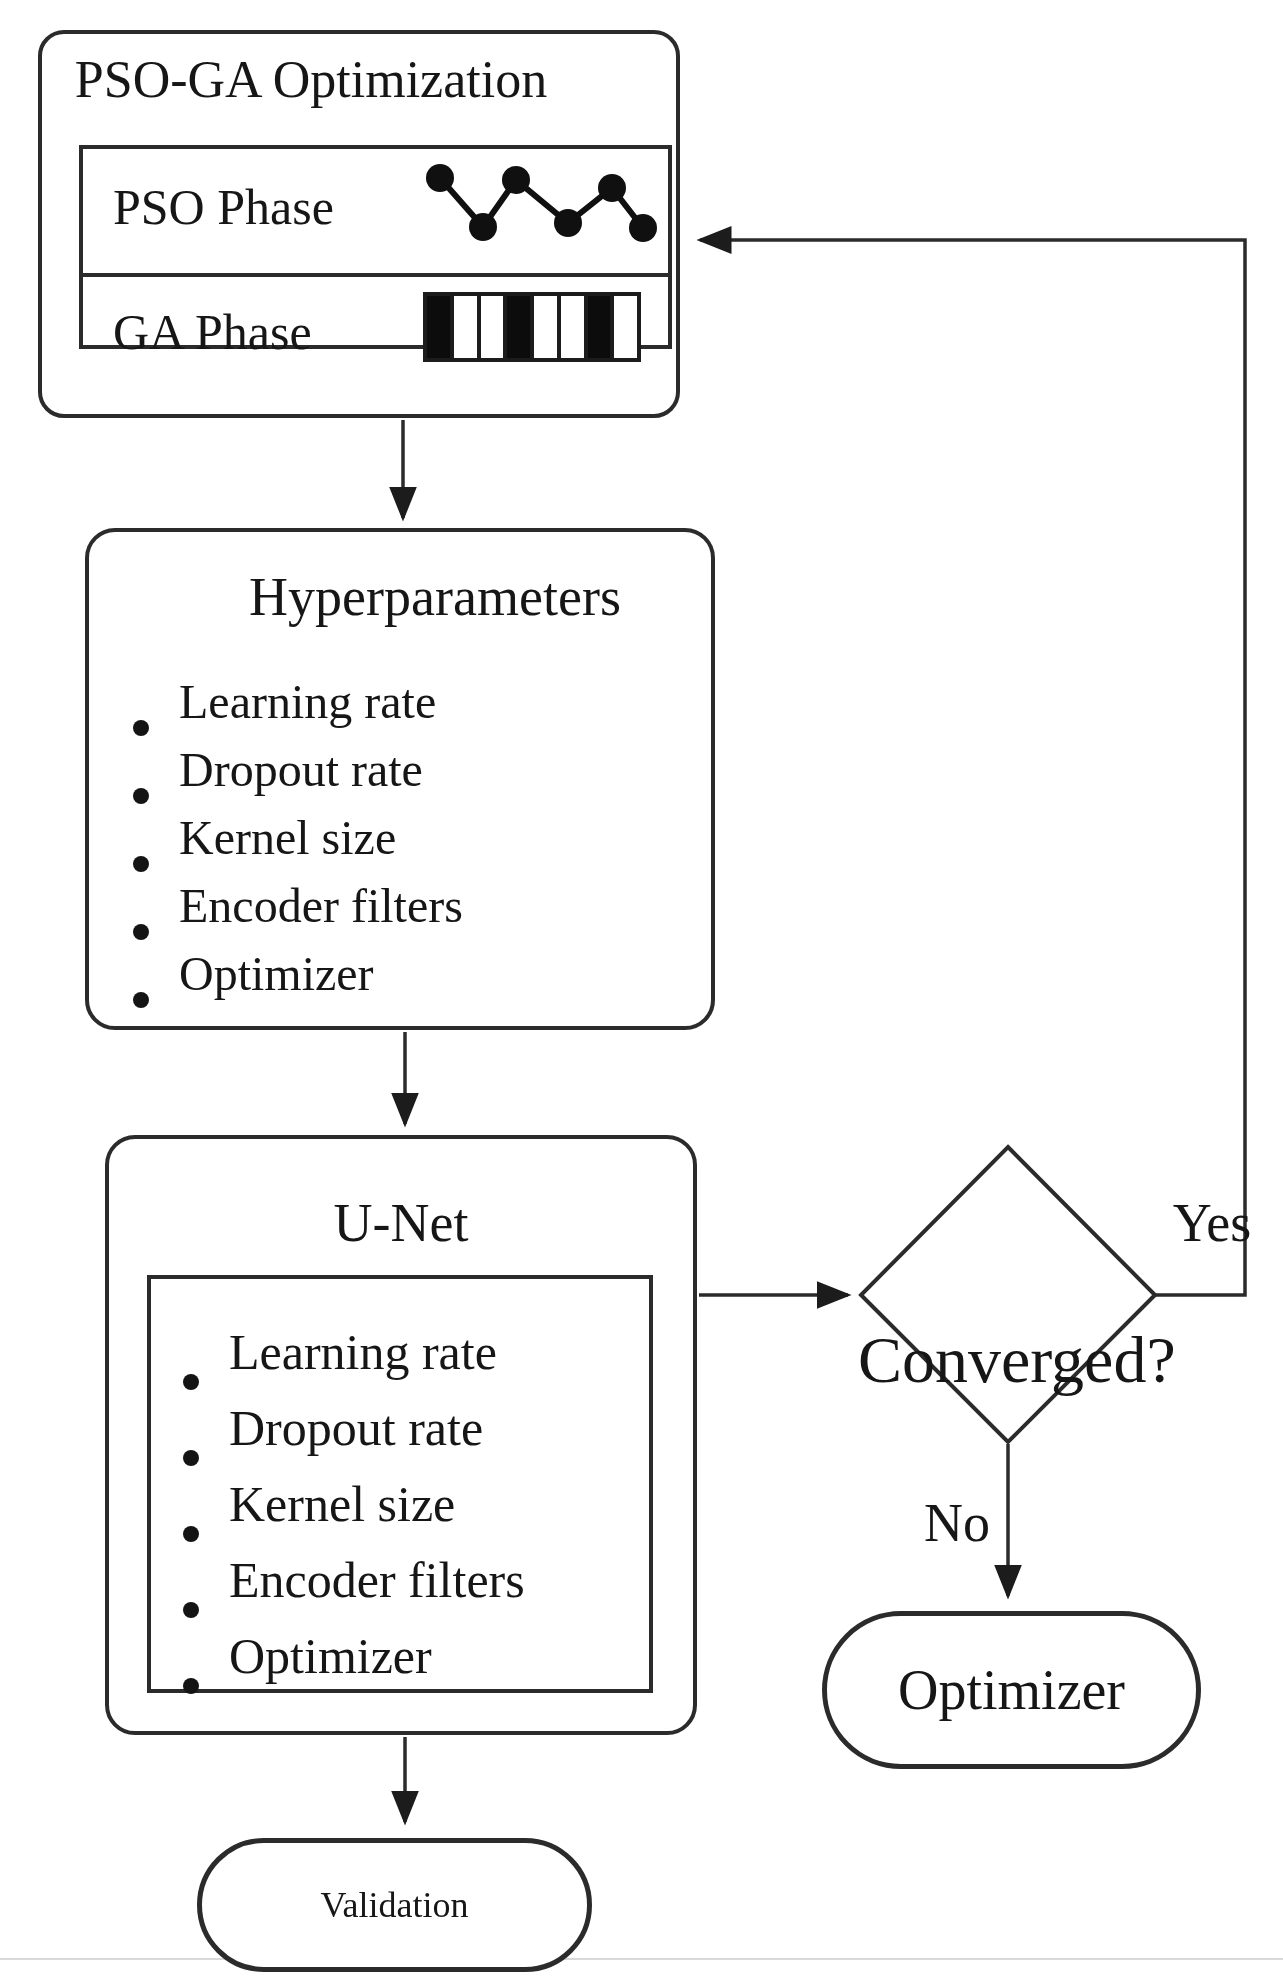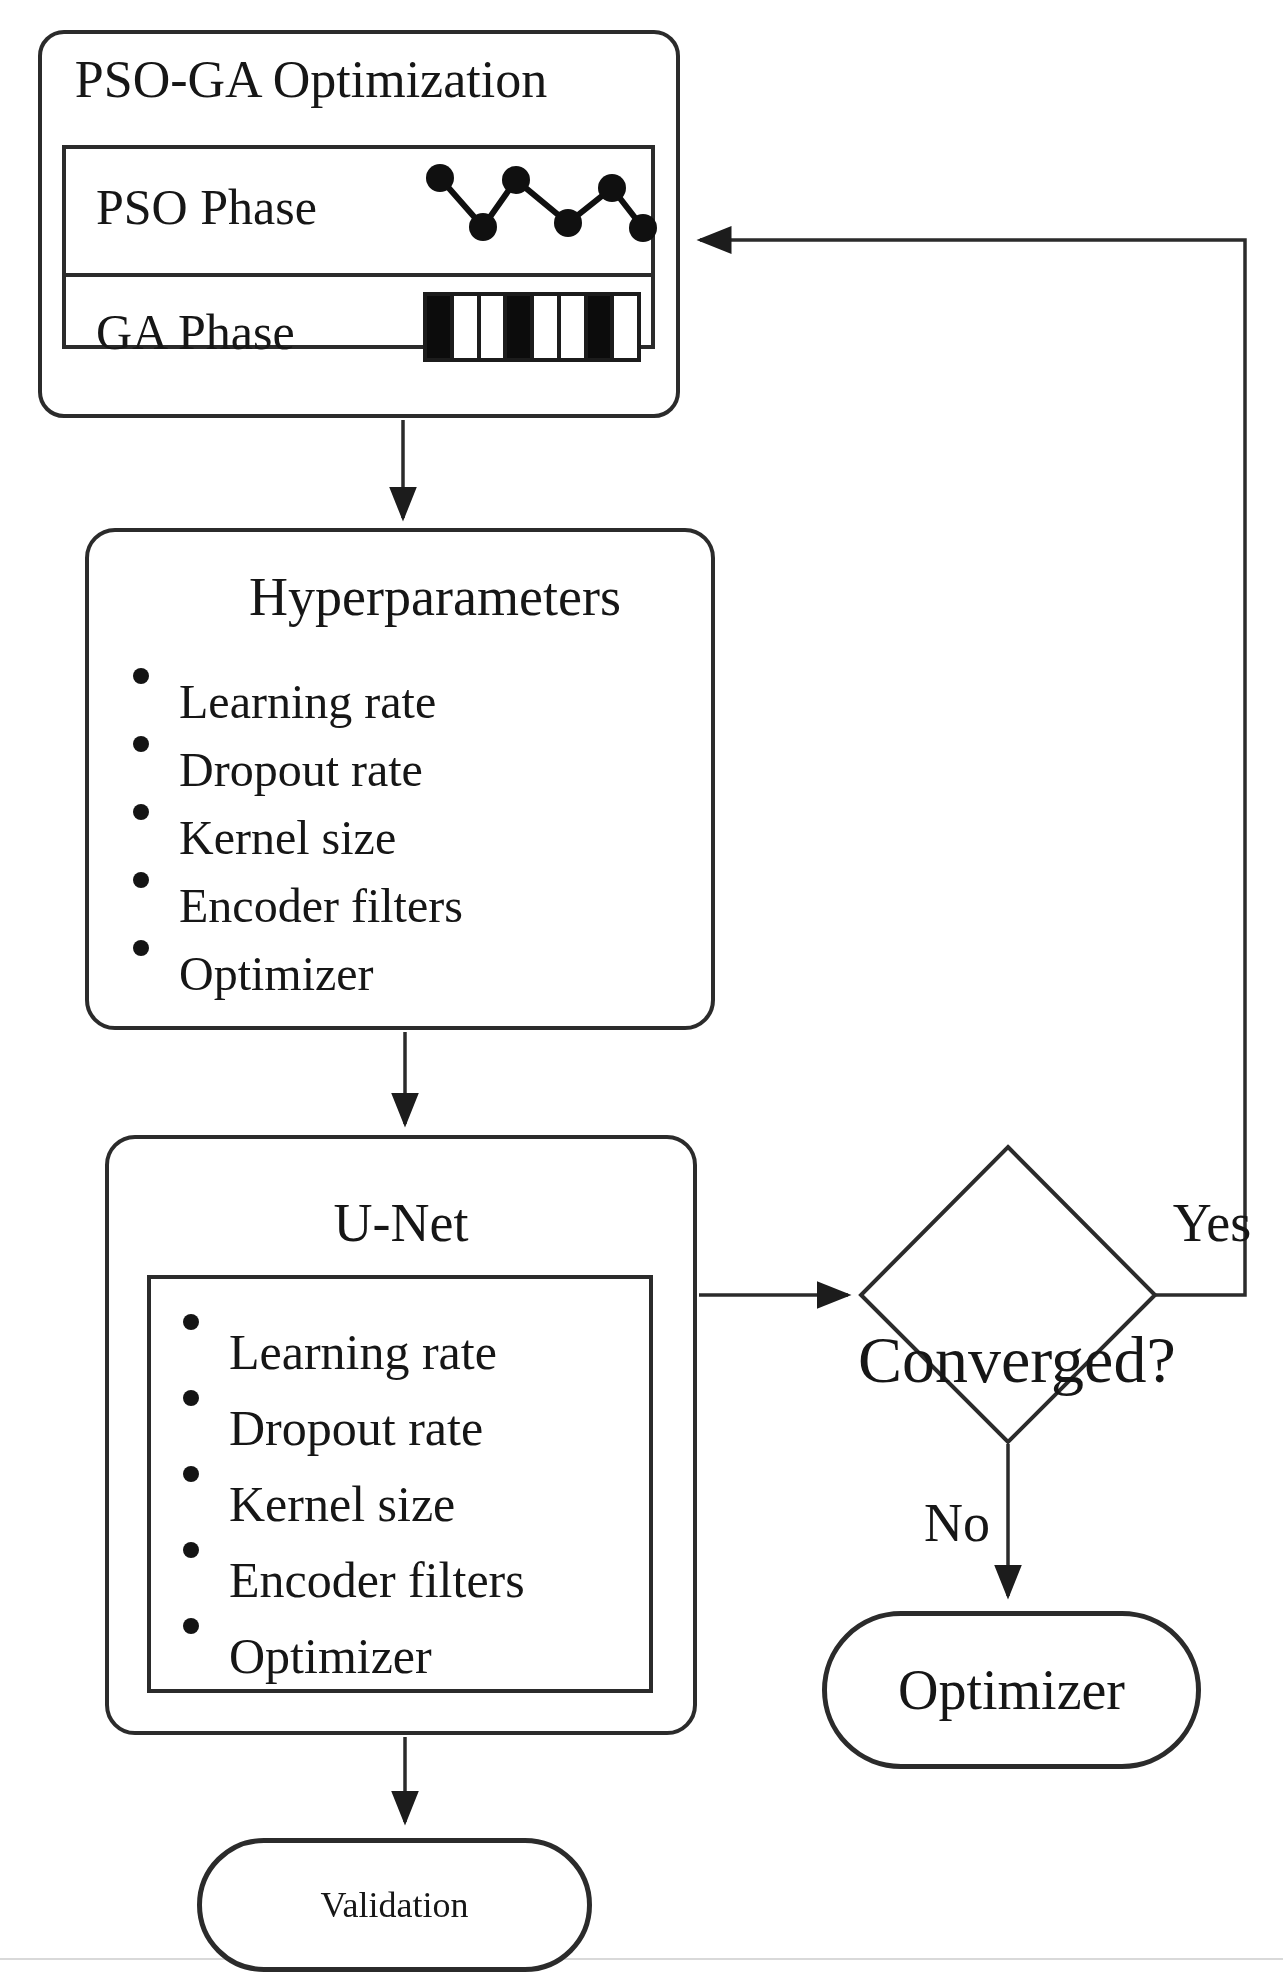--- a/index.html
+++ b/index.html
@@ -16,37 +16,37 @@
   
   .subrow{position:absolute;left:0;right:0;display:flex;align-items:center;box-sizing:border-box;}
   .row-label{padding-left:30px;font-size:50px;}
   
   #ga-bar{position:absolute;display:flex;border:4px solid #1c1c1c;box-sizing:border-box;background:#ffffff;}
   .ga-cell{flex:1 1 0;border-left:4px solid #1c1c1c;background:#ffffff;}
   .ga-cell:first-child{border-left:none;}
   .ga-cell.filled{background:#0c0c0c;}
   
   .blist{position:absolute;display:flex;flex-direction:column;}
-  .bitem{display:flex;align-items:flex-start;}
+  .bitem{display:flex;align-items:flex-end;}
   .bdot{width:16px;height:16px;border-radius:50%;background:#141414;margin-right:30px;flex:0 0 auto;}
   .btext{white-space:nowrap;}
   svg{position:absolute;left:0;top:0;z-index:4;}
   .boxlayer{z-index:2;}
   .toplabel{z-index:6;}
   .hairline{position:absolute;left:0;width:100%;height:2px;background:#c9c9c9;opacity:.7;}
 </style>
 </head>
 <body>
 
 <div id="stage">
 
   <div class="box rounded boxlayer" style="left:38px;top:30px;width:642px;height:388px;border-radius:26px;"></div>
   <div class="lbl center-text toplabel" style="left:38px;top:50px;width:546px;font-size:52px;">PSO-GA Optimization</div>
 
-  <div class="box boxlayer" style="left:62px;top:145px;width:593px;height:204px;">
+  <div class="box boxlayer" style="left:79px;top:145px;width:593px;height:204px;">
     <div class="subrow" style="top:0;height:116px;">
       <span class="row-label">PSO Phase</span>
     </div>
     <div class="subrow" style="top:116px;height:114px;border-top:4px solid #2b2b2b;margin-top:8px;">
       <span class="row-label">GA Phase</span>
     </div>
   </div>
 
   <div id="ga-bar" style="left:423px;top:292px;width:218px;height:70px;z-index:5;">
       <div class="ga-cell filled"></div>

